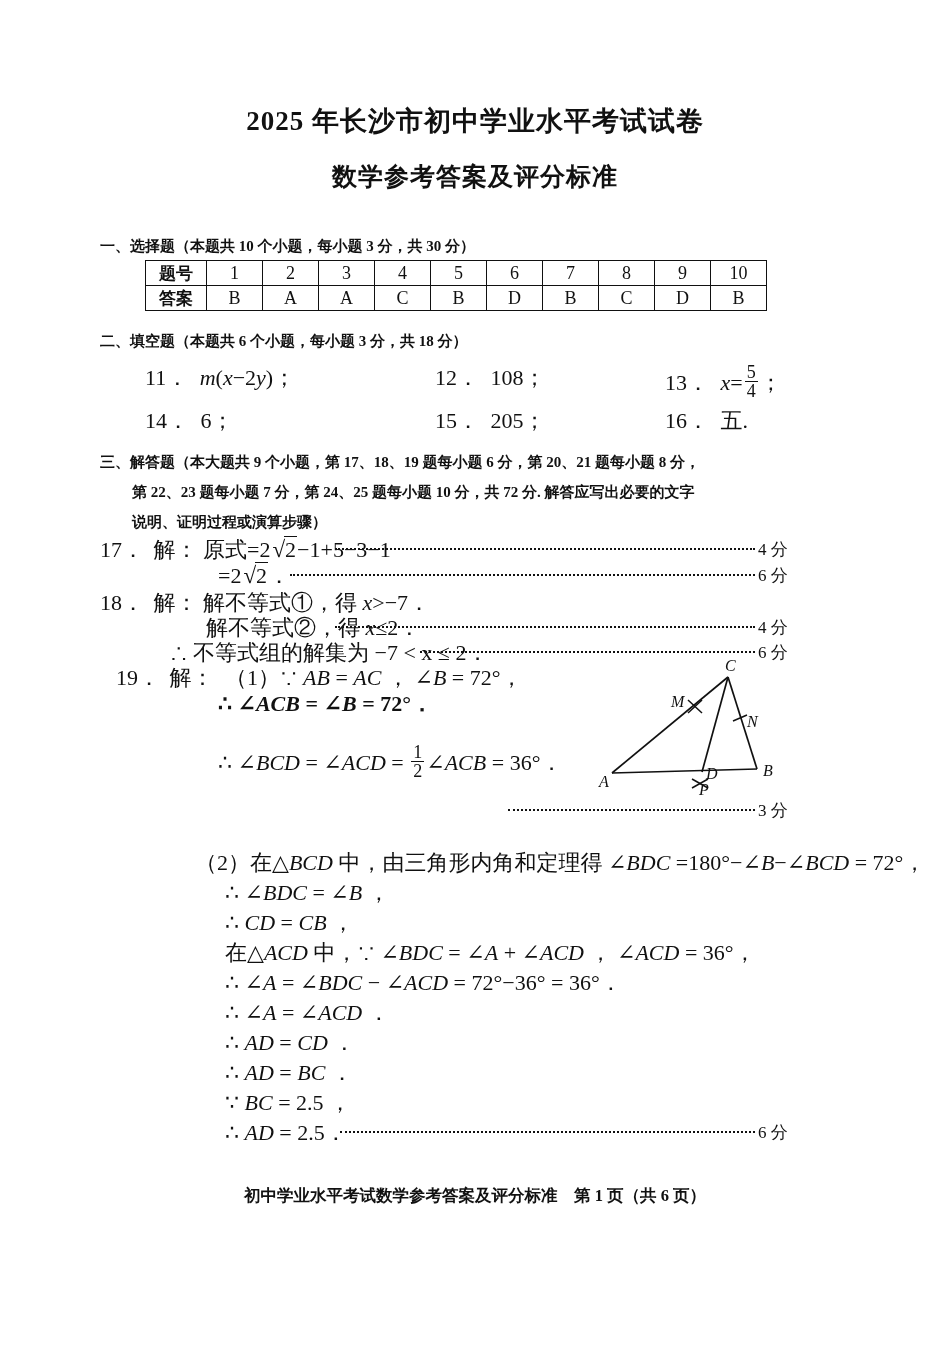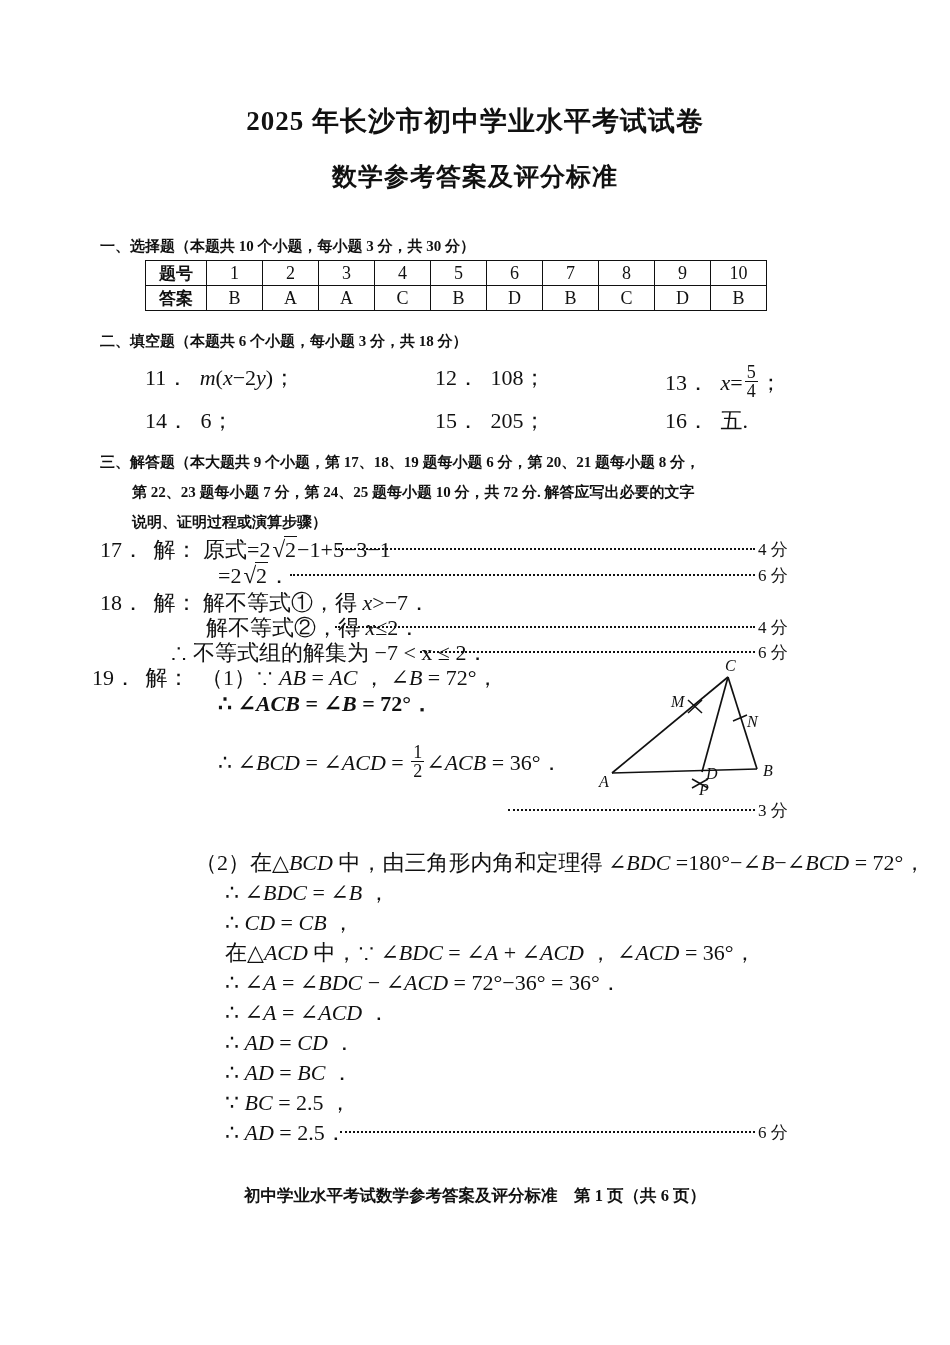--- a/index.html
+++ b/index.html
@@ -203,21 +203,21 @@
   </div>
 
   <div class="body-line" style="left:170px;top:640px;">
     <span>∴ 不等式组的解集为</span>
     <span>−7 &lt; x ≤ 2．</span>
   </div>
   <div class="leader" style="left:420px;top:640px;">
     <span class="dots" style="width:335px;"></span><span class="pts">6 分</span>
   </div>
 
-  <div class="body-line" style="left:92px;top:665px;">
+  <div class="body-line" style="left:116px;top:665px;">
     <span>19．</span>
     <span style="margin-left:4px;">解：</span>
     <span style="margin-left:6px;">（1）</span><span>∵ </span><span class="mi">AB</span><span> = </span><span class="mi">AC</span><span> ，  ∠</span><span class="mi">B</span><span> = 72°，</span>
   </div>
 
   <div class="body-line" style="left:218px;top:691px;font-weight:bold;">
     <span>∴ ∠</span><span class="mi">ACB</span><span> = ∠</span><span class="mi">B</span><span> = 72°．</span>
   </div>
 
 

